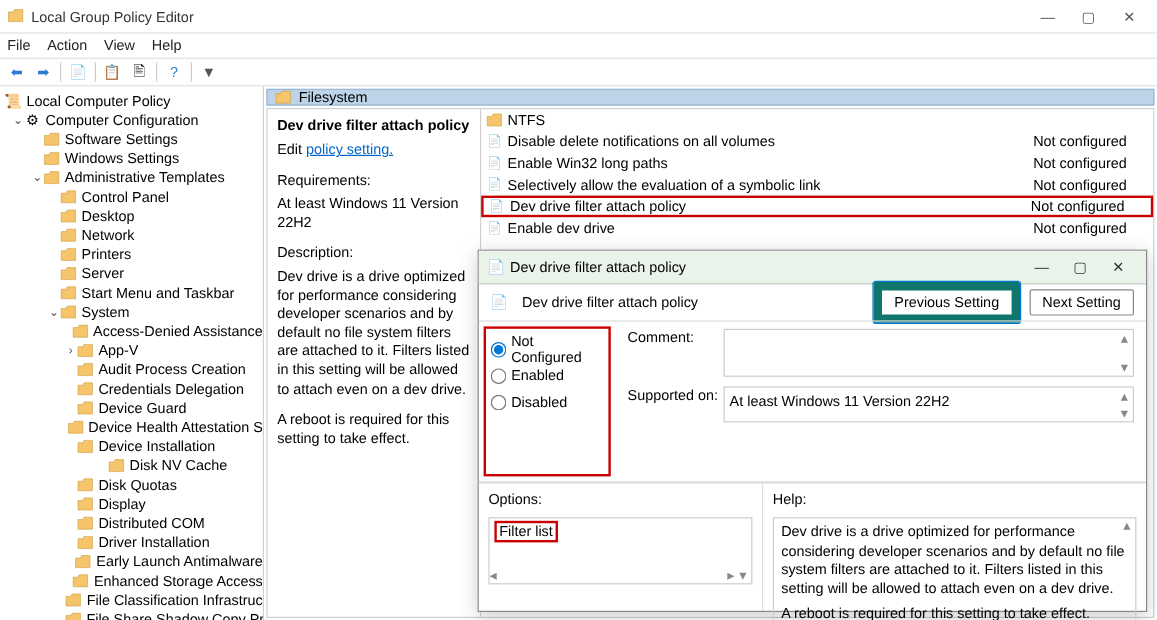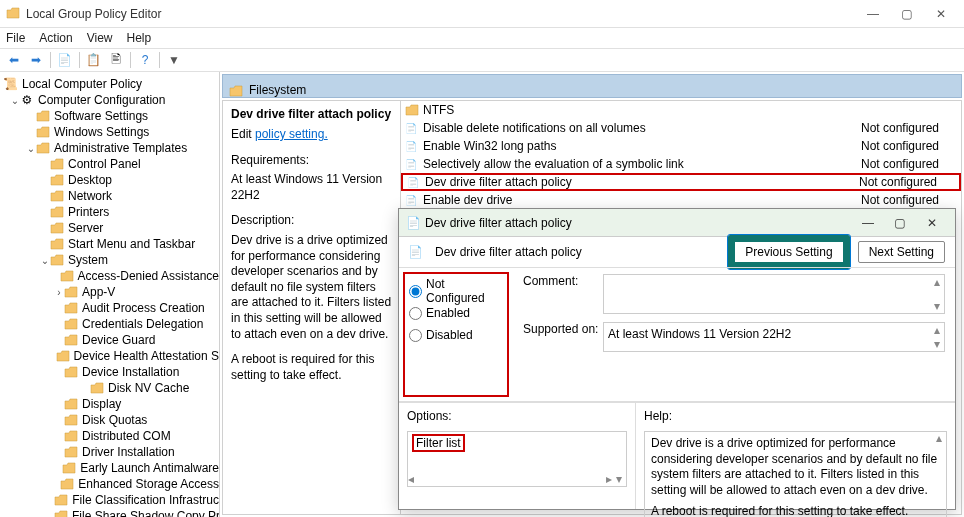--- a/index.html
+++ b/index.html
@@ -22,21 +22,21 @@
 .toolbar .sep { width: 1px; height: 16px; background: #ccc; margin: 0 2px; }
 
 
 .main { display: flex; height: calc(517px - 28px - 20px - 24px); }
 .tree { width: 220px; border-right: 1px solid #d0d0d0; overflow: hidden; padding: 4px 0; }
 .tree-item { display: flex; align-items: center; height: 16px; padding-left: 4px; white-space: nowrap; }
 .caret { width: 10px; display:inline-block; text-align:center; color:#555; font-size:10px; }
 .fi { width: 14px; height: 12px; margin-right: 4px; display:inline-flex; align-items:center; justify-content:center; }
 
 .content { flex: 1; display: flex; flex-direction: column; }
-.content-header { background: #bcd3e8; height: 24px; display: flex; align-items: flex-end; padding: 0 6px; margin: 2px; border: 1px solid #9cb8d4; }
+.content-header { background: #bcd3e8; height: 14px; display: flex; align-items: center; padding: 0 6px; margin: 2px; border: 1px solid #9cb8d4; }
 .content-header .fi { margin-right: 6px; }
 .content-body { flex: 1; display: flex; border: 1px solid #d0d0d0; margin: 0 2px 2px 2px; }
 
 .desc-pane { width: 178px; padding: 6px 8px; border-right: 1px solid #d0d0d0; }
 .desc-pane h4 { font-weight: bold; margin-bottom: 6px; }
 .desc-pane a { color: #0066cc; text-decoration: underline; }
 .desc-pane p { margin: 4px 0; line-height: 1.3; }
 
 .settings-pane { flex: 1; }
 .settings-head { display: flex; height: 20px; align-items: center; border-bottom: 1px solid #d0d0d0; }
@@ -298,30 +298,30 @@
           </span>
           <span>Disk NV Cache</span>
         </div>
         <div class="tree-item" style="padding-left: 54px;">
           <span class="caret"></span>
           <span class="fi">
             <svg class="folder" viewBox="0 0 14 12">
               <path d="M1 3 L5 3 L6 1 L13 1 L13 11 L1 11 Z"></path>
             </svg>
           </span>
+          <span>Disk Quotas</span>
+        </div>
+        <div class="tree-item" style="padding-left: 54px;">
+          <span class="caret"></span>
+          <span class="fi">
+            <svg class="folder" viewBox="0 0 14 12">
+              <path d="M1 3 L5 3 L6 1 L13 1 L13 11 L1 11 Z"></path>
+            </svg>
+          </span>
           <span>Display</span>
-        </div>
-        <div class="tree-item" style="padding-left: 54px;">
-          <span class="caret"></span>
-          <span class="fi">
-            <svg class="folder" viewBox="0 0 14 12">
-              <path d="M1 3 L5 3 L6 1 L13 1 L13 11 L1 11 Z"></path>
-            </svg>
-          </span>
-          <span>Disk Quotas</span>
         </div>
         <div class="tree-item" style="padding-left: 54px;">
           <span class="caret"></span>
           <span class="fi">
             <svg class="folder" viewBox="0 0 14 12">
               <path d="M1 3 L5 3 L6 1 L13 1 L13 11 L1 11 Z"></path>
             </svg>
           </span>
           <span>Distributed COM</span>
         </div>

